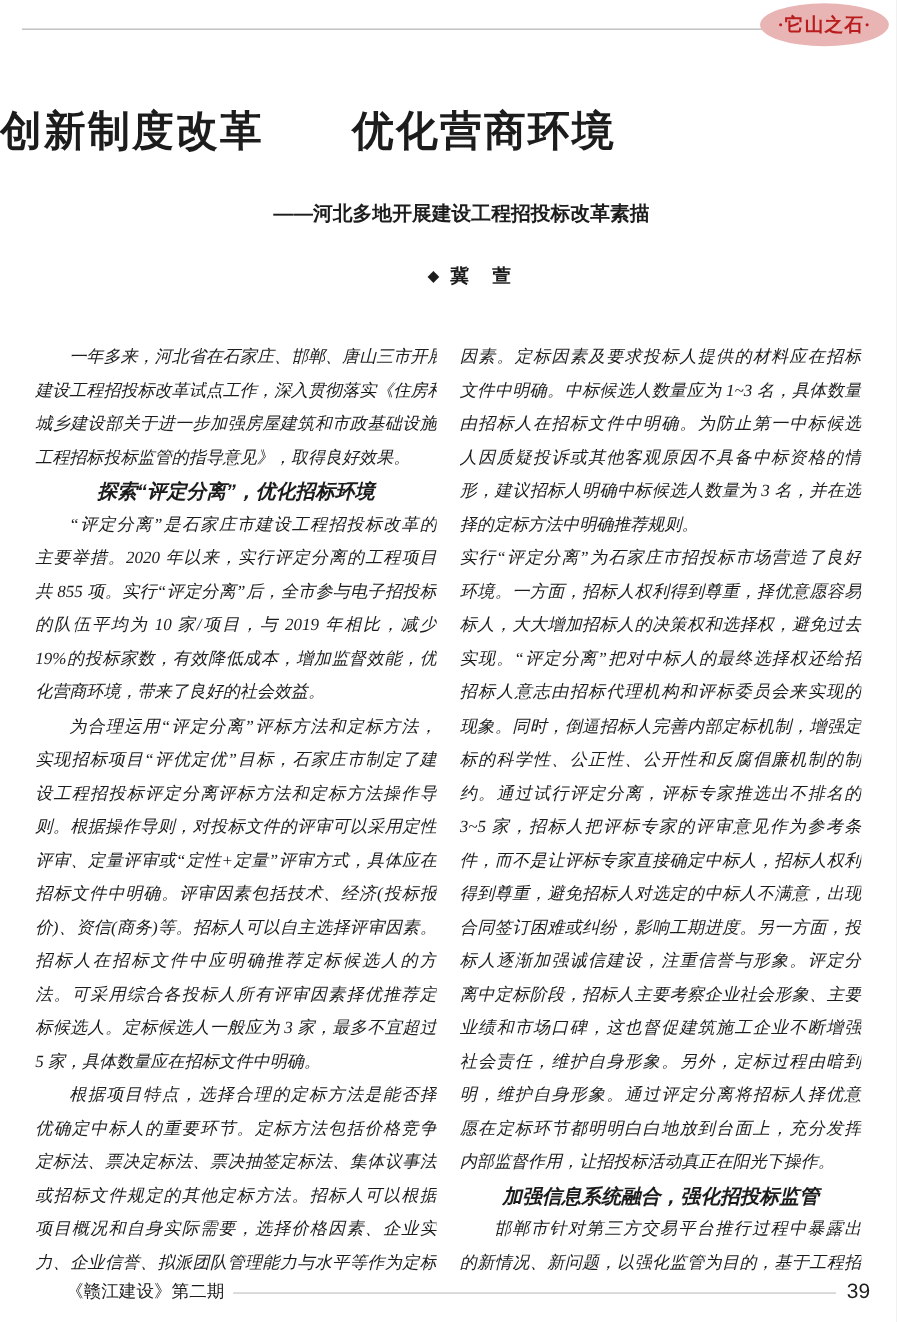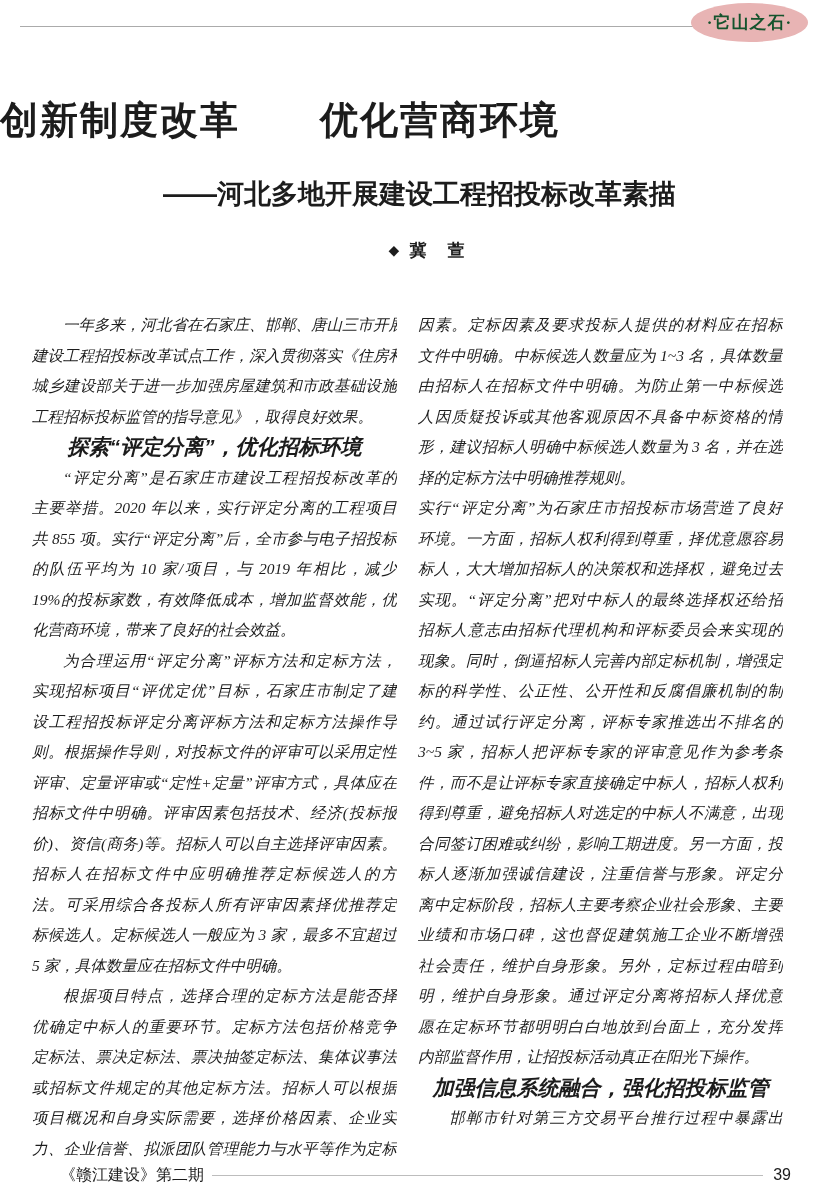--- a/index.html
+++ b/index.html
@@ -26,21 +26,21 @@
   .title{
     position:absolute;top:96px;left:0;right:0;margin:0;
     text-align:left;
     font-size:38px;line-height:48px;font-weight:bold;
     letter-spacing:2px;
     font-family:"Liberation Serif", serif;
   }
   .subtitle{
     position:absolute;top:181px;left:0;right:0;margin:0;
     text-align:center;
-    font-size:27px;line-height:27px;font-weight:bold;
+    font-size:18px;line-height:27px;font-weight:bold;
     font-family:"Liberation Sans", sans-serif;
     padding-left:24px;
   }
   .author{
     position:absolute;top:240px;left:0;right:0;
     text-align:center;font-size:17px;line-height:22px;padding-left:40px;
   }
   .author-mark{font-size:14px;vertical-align:1px;margin-right:10px;}
   .author-name{font-weight:bold;letter-spacing:2px;}
   .columns{
@@ -52,42 +52,42 @@
     height:30.5px;line-height:30.5px;
     font-size:15.5px;
     text-align:justify;text-align-last:justify;
     white-space:nowrap;
     overflow:hidden;
   }
   .line.indent{text-indent:2em;}
   .line.end{text-align-last:left;}
   .line.heading{
     font-family:"Liberation Sans", sans-serif;
-    font-weight:bold;font-size:21px;
+    font-weight:bold;font-size:18px;
     text-align:center;text-align-last:center;
   }
   .footer{
     position:absolute;top:1162px;left:20px;right:24px;height:26px;
     display:flex;align-items:center;margin-left:40px;
   }
   .journal{font-size:16px;line-height:26px;white-space:nowrap;}
   .footer-rule{flex:1;border-top:1px solid #bdbdbd;height:0;margin:0 10px 0 8px;}
   .pageno{
     font-family:"Liberation Sans", sans-serif;
-    font-size:16px;line-height:26px;
+    font-size:19px;line-height:26px;
   }
 </style>
 </head>
 <body>
 
 <div class="page">
 
   <div class="top-rule"></div>
 
-  <div class="badge" style="background: rgb(232, 180, 180); color: #14532d;">
+  <div class="badge" style="background: rgb(232, 180, 180); color: #b91c1c;">
     <span>·它山之石·</span>
   </div>
 
   <h1 class="title">创新制度改革　　优化营商环境</h1>
 
   <h2 class="subtitle">——河北多地开展建设工程招投标改革素描</h2>
 
   <div class="author">
     <span class="author-mark">◆</span><span class="author-name">冀　萱</span>
   </div>
@@ -144,20 +144,21 @@
         <div class="line">合同签订困难或纠纷，影响工期进度。另一方面，投</div>
         <div class="line">标人逐渐加强诚信建设，注重信誉与形象。评定分</div>
         <div class="line">离中定标阶段，招标人主要考察企业社会形象、主要</div>
         <div class="line">业绩和市场口碑，这也督促建筑施工企业不断增强</div>
         <div class="line">社会责任，维护自身形象。另外，定标过程由暗到</div>
         <div class="line">明，维护自身形象。通过评定分离将招标人择优意</div>
         <div class="line">愿在定标环节都明明白白地放到台面上，充分发挥</div>
         <div class="line end">内部监督作用，让招投标活动真正在阳光下操作。</div>
         <div class="line heading">加强信息系统融合，强化招投标监管</div>
         <div class="line indent">邯郸市针对第三方交易平台推行过程中暴露出</div>
+        <div class="line">的新情况、新问题，以强化监管为目的，基于工程招</div>
       </div>
   </div>
 
   <div class="footer">
     <span class="journal">《赣江建设》第二期</span>
     <span class="footer-rule"></span>
     <span class="pageno">39</span>
   </div>
 
 </div>

